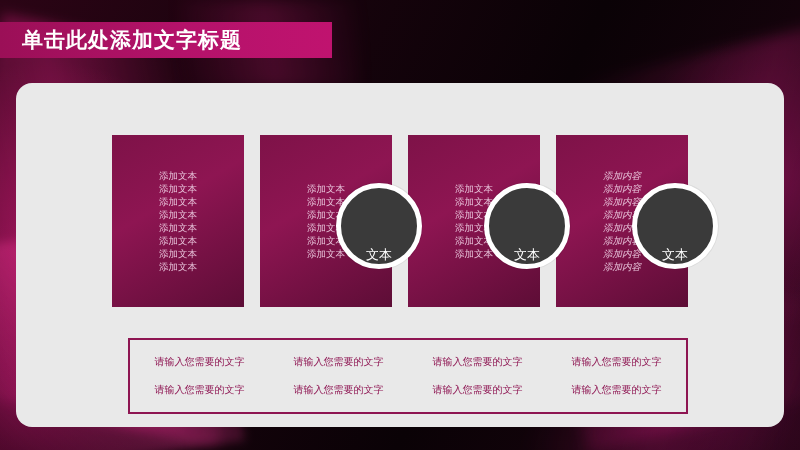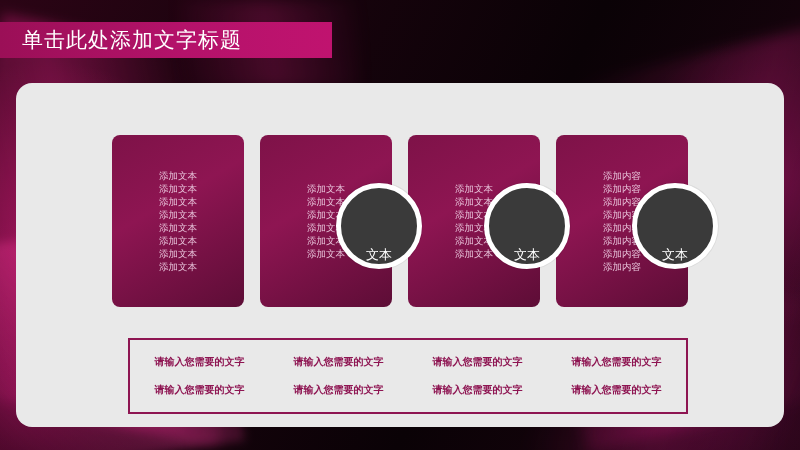--- a/index.html
+++ b/index.html
@@ -35,50 +35,49 @@
       background:linear-gradient(80deg,rgba(236,36,140,0.0) 0%,rgba(236,36,140,0.22) 50%,rgba(236,36,140,0.0) 100%);
       filter:blur(8px);}
 
   
   .title-bar{
     position:absolute;left:0;top:22px;width:332px;height:36px;
     background:linear-gradient(90deg,#9b0f57 0%,#b4126a 55%,#c0136f 100%);
     display:flex;align-items:center;
   }
   .title-bar .title-text{
-    color:#ffffff;font-size:21px;font-weight:normal;letter-spacing:1px;
+    color:#ffffff;font-size:21px;font-weight:bold;letter-spacing:1px;
     padding-left:22px;white-space:nowrap;
     font-family:"DejaVu Sans","Liberation Sans",sans-serif;
   }
 
   
   .panel{
     position:absolute;left:16px;top:83px;width:768px;height:344px;
     background:#e9e9e9;border-radius:16px;
   }
 
   
   .strips{
     position:absolute;left:112px;top:135px;width:576px;height:172px;
   }
   .strip{
     position:absolute;top:0;width:132px;height:172px;
     background:linear-gradient(150deg,#7e1248 0%,#8e1552 40%,#5d0d36 100%);
     color:#f2cfe2;
     display:flex;flex-direction:column;align-items:center;justify-content:center;
     box-sizing:border-box;
-    border-radius:8px;
   }
   .strip .line{
     font-size:9.5px;line-height:13px;white-space:nowrap;color:#e8c3da;
   }
   .strip.c1{left:0;}
   .strip.c2{left:148px;}
   .strip.c3{left:296px;}
-  .strip.c4{left:444px;}
+  .strip.c4{left:444px;font-style:italic;}
 
   
   .circle{
     position:absolute;top:48px;width:76px;height:76px;border-radius:50%;
     background:#3a3a3a;border:5px solid #ffffff;
     display:flex;align-items:flex-end;justify-content:center;
     color:#ffffff;font-size:13px;
     box-shadow:0 0 0 1px rgba(0,0,0,0.06);
   }
   .k1{left:224px;}
@@ -92,21 +91,20 @@
     background:transparent;
     display:flex;
   }
   .bb-col{
     flex:1;display:flex;flex-direction:column;justify-content:center;align-items:center;
     gap:14px;
   }
   .bb-col .bb-line{
     font-size:10px;color:#8e1552;white-space:nowrap;
     font-family:"DejaVu Sans","Liberation Sans",sans-serif;
-    font-weight:bold;
   }
 </style>
 </head>
 <body>
 
 <div class="slide">
 
   <div class="streak s1"></div>
   <div class="streak s2"></div>
   <div class="streak s3"></div>

